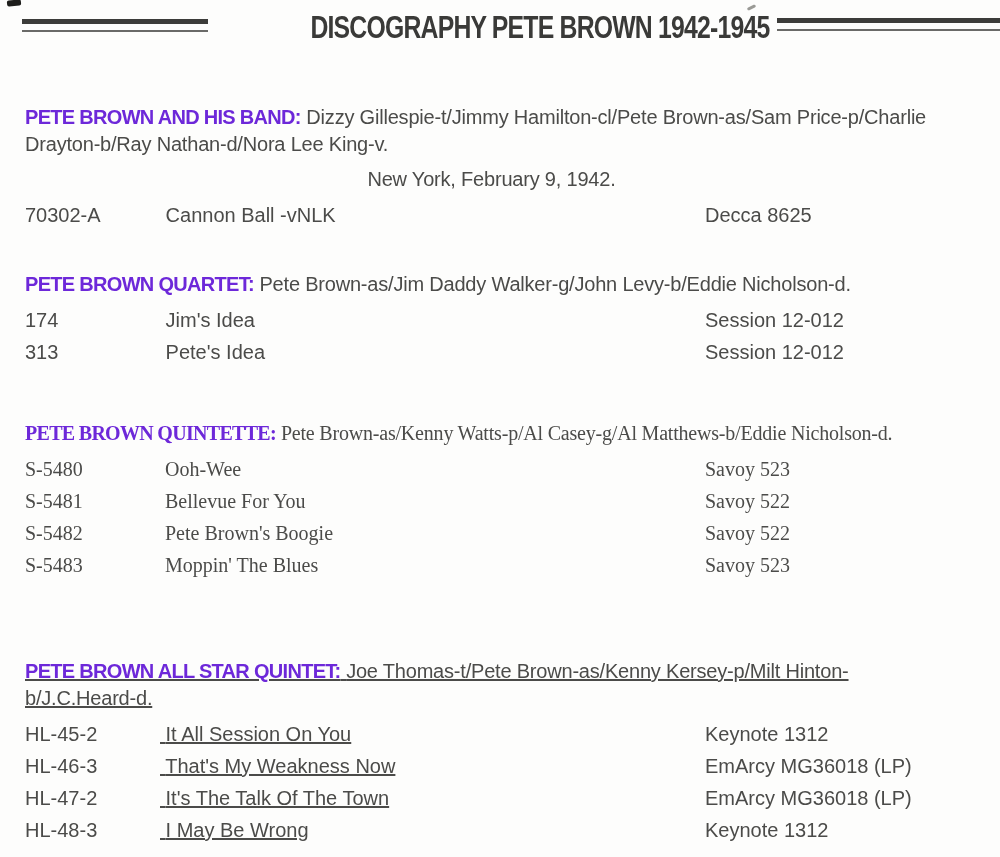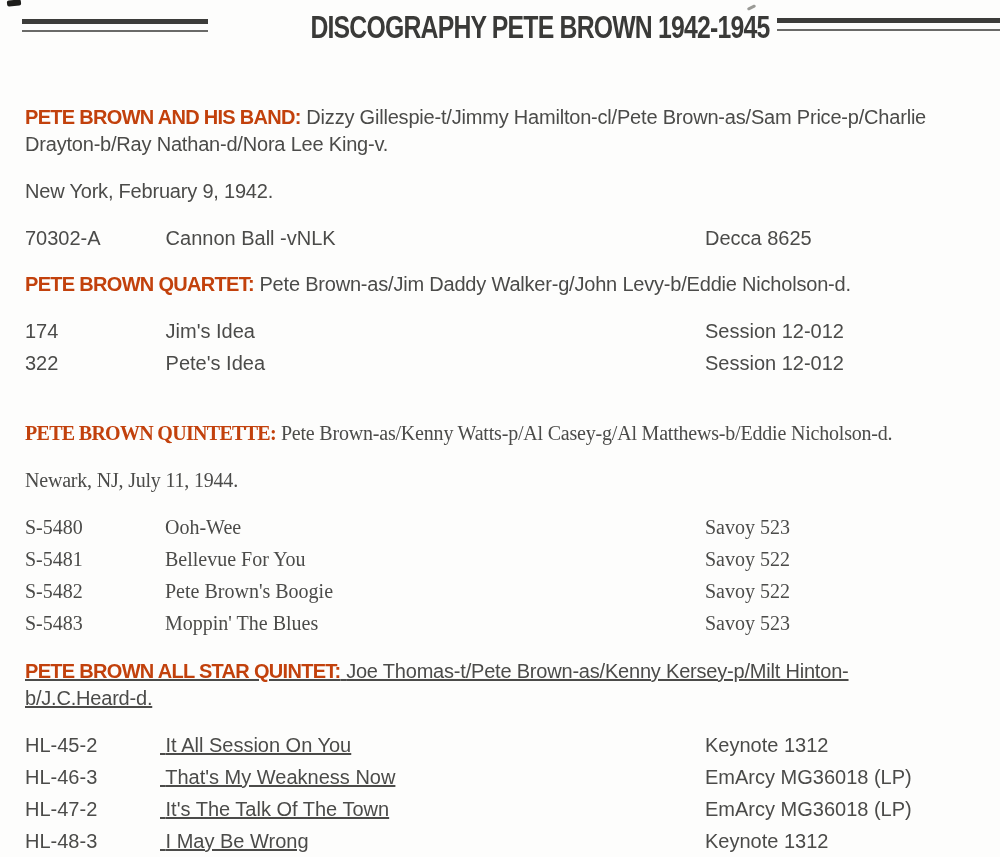--- a/index.html
+++ b/index.html
@@ -53,33 +53,33 @@
   .sec-0{top:104px;}
   .sec-1{top:271px;}
   .sec-2{top:420px;font-family:Liberation Serif, serif;}
   .sec-3{top:658px;text-decoration:underline;}
   .band-line{
     line-height:27px;
   }
   .band{
     font-weight:bold;
     letter-spacing:-0.7px;
-    color:#c2410c;
+    color:#6d28d9;
   }
   .personnel{
     color:#4b4b49;
     letter-spacing:-0.2px;
   }
   .session{
-    text-align:left;
+    text-align:center;
     line-height:27px;
-    margin-top:20px;
+    margin-top:8px;
     letter-spacing:-0.2px;
   }
-  .tracks{margin-top:17px;}
+  .tracks{margin-top:6px;}
   .track{
     position:relative;
     height:32px;line-height:32px;
     white-space:nowrap;
   }
   .matrix{display:inline-block;width:135px;}
   .release{position:absolute;left:680px;top:0;text-align:right;}
 </style>
 </head>
 <body>
@@ -120,33 +120,32 @@
       <span class="band">PETE BROWN QUARTET:</span>
       <span class="personnel">Pete Brown-as/Jim Daddy Walker-g/John Levy-b/Eddie Nicholson-d.</span>
     </div>
     <div class="tracks">
       <div class="track">
         <span class="matrix">174</span>
         <span class="ttl">Jim's Idea</span>
         <span class="release">Session 12-012</span>
       </div>
       <div class="track">
-        <span class="matrix">322</span>
+        <span class="matrix">313</span>
         <span class="ttl">Pete's Idea</span>
         <span class="release">Session 12-012</span>
       </div>
     </div>
   </div>
 
   <div class="section sec-2">
     <div class="band-line">
       <span class="band">PETE BROWN QUINTETTE:</span>
       <span class="personnel">Pete Brown-as/Kenny Watts-p/Al Casey-g/Al Matthews-b/Eddie Nicholson-d.</span>
     </div>
-    <div class="session">Newark, NJ, July 11, 1944.</div>
     <div class="tracks">
       <div class="track">
         <span class="matrix">S-5480</span>
         <span class="ttl">Ooh-Wee</span>
         <span class="release">Savoy 523</span>
       </div>
       <div class="track">
         <span class="matrix">S-5481</span>
         <span class="ttl">Bellevue For You</span>
         <span class="release">Savoy 522</span>

